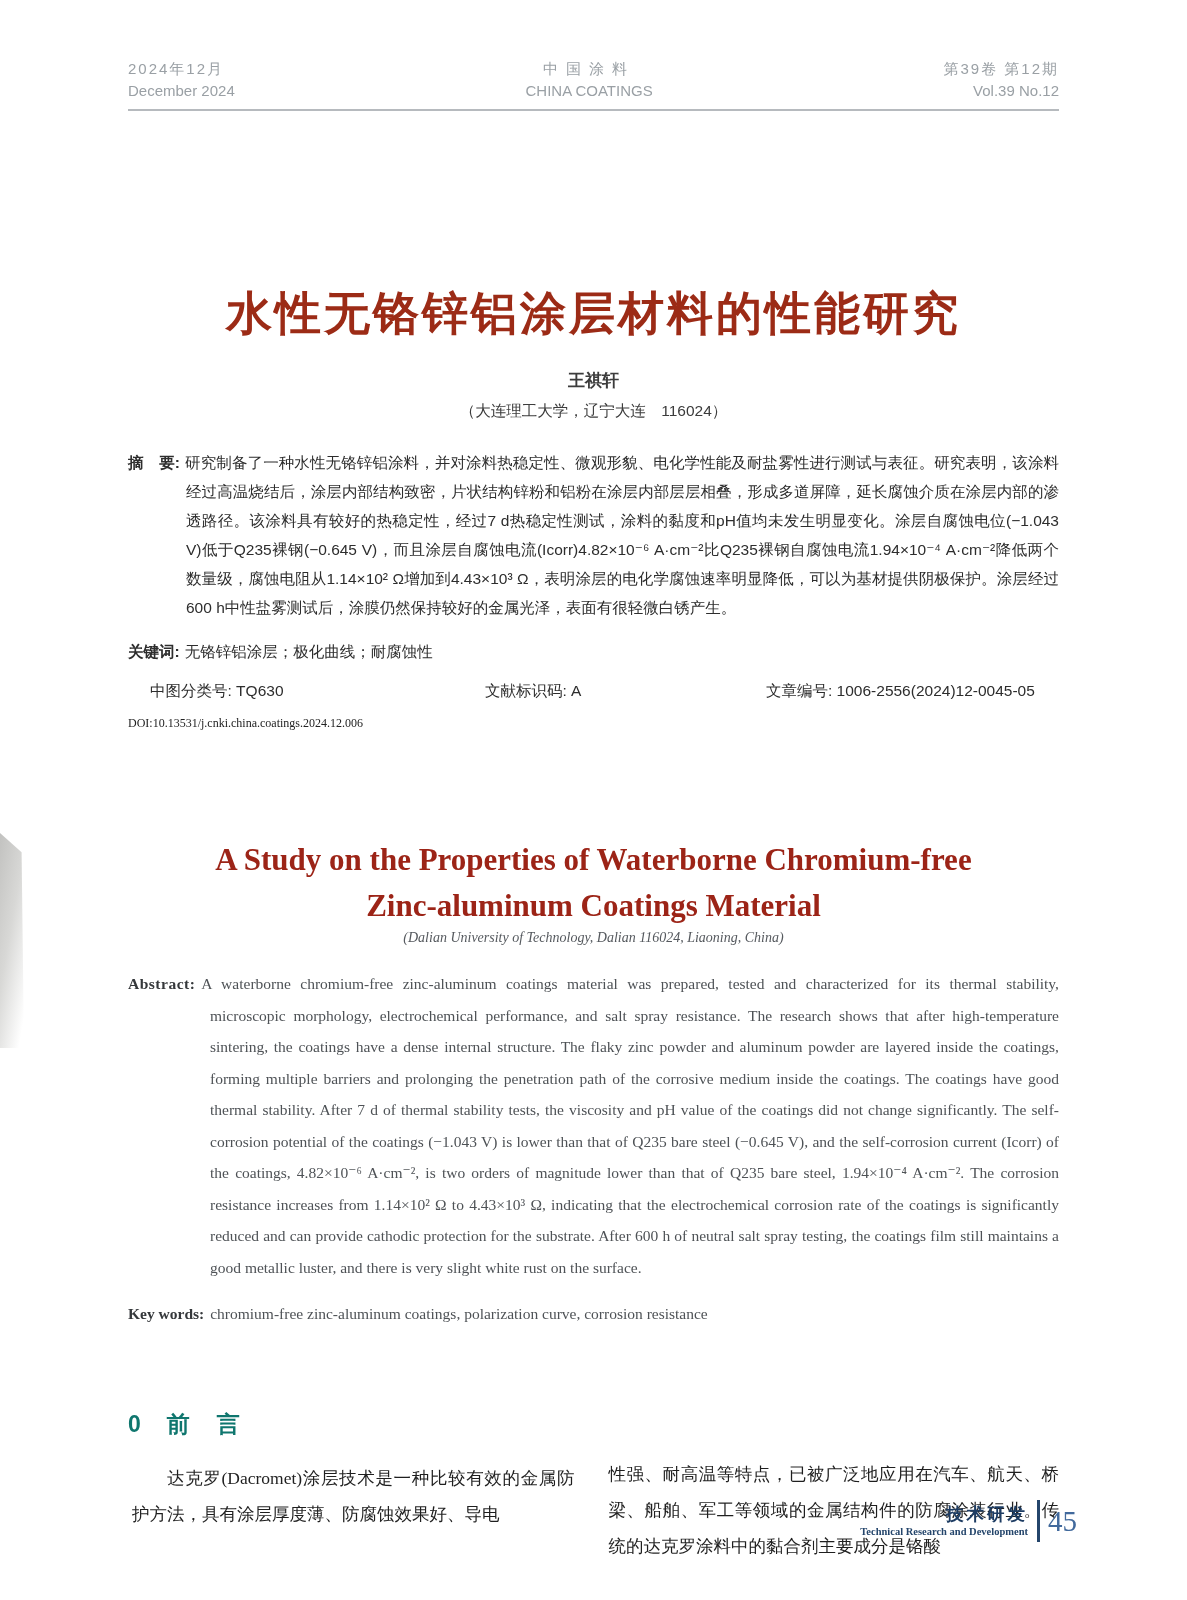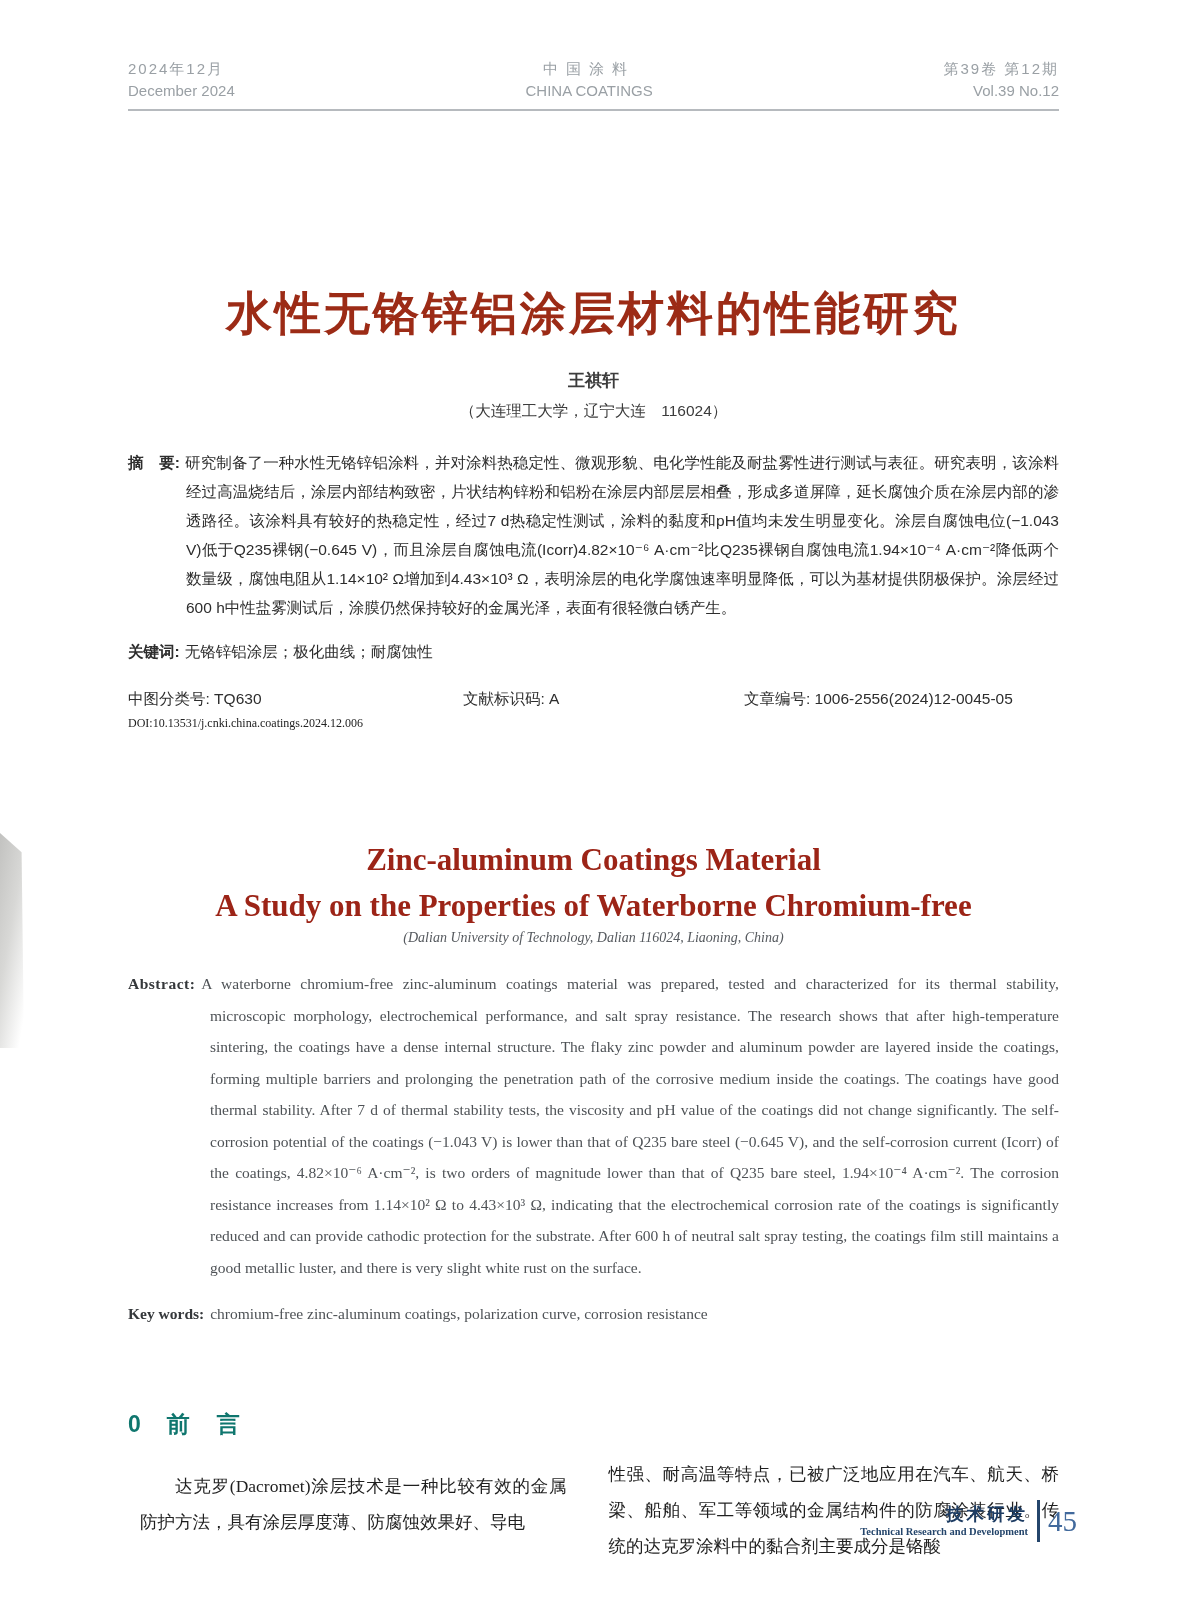--- a/index.html
+++ b/index.html
@@ -30,21 +30,21 @@
 
   
   .cjk-abs{
     margin-top:26px;font-size:15.5px;line-height:29px;color:#2d2d2d;
     text-align:justify;padding-left:58px;text-indent:-58px;
   }
   .cjk-abs .lbl{font-weight:700;margin-right:5px;}
   .kw-row{margin-top:3px;font-size:15.5px;line-height:28px;color:#2d2d2d;}
   .kw-row .lbl{font-weight:700;margin-right:5px;}
   .meta-row{position:relative;height:26px;margin-top:8px;font-size:15.5px;color:#2d2d2d;}
-  .meta-row span{position:absolute;top:8px;white-space:nowrap;}
+  .meta-row span{position:absolute;top:0;white-space:nowrap;margin-left:22px;}
   .meta-clc{left:0;}
   .meta-doc{left:335px;}
   .meta-id{left:616px;}
   .doi-line{
     margin-top:9px;font-size:12px;color:#222;
     font-family:"Liberation Serif","DejaVu Serif",serif;
   }
 
   
   .en-title{
@@ -74,21 +74,21 @@
   
   .intro-heading{margin-top:80px;color:#0f766e;font-weight:700;font-size:23px;}
   .intro-heading .num{margin-right:26px;}
   .intro-heading .ttl{letter-spacing:2px;}
   .intro-cols{
     display:flex;gap:30px;margin-top:16px;
     font-family:"Liberation Serif","DejaVu Serif",serif;
     font-size:17.5px;line-height:36px;color:#1f1f1f;text-align:justify;
   }
   .intro-cols .col{flex:1;}
-  .intro-cols .col.first p{text-indent:2em;margin:12px;}
+  .intro-cols .col.first p{text-indent:2em;margin:4px;}
   .intro-cols .col p{margin:0;}
 
   
   .page-footer{
     position:absolute;top:1500px;right:110px;
     display:flex;align-items:center;
   }
   .pf-left{display:flex;flex-direction:column;align-items:flex-end;margin-right:9px;}
   .pf-cn{color:#1d3c63;font-weight:700;font-size:17.5px;letter-spacing:3px;line-height:22px;}
   .pf-en{
@@ -142,22 +142,22 @@
 
   <div class="meta-row">
     <span class="meta-clc">中图分类号: TQ630</span>
     <span class="meta-doc">文献标识码: A</span>
     <span class="meta-id">文章编号: 1006-2556(2024)12-0045-05</span>
   </div>
 
   <div class="doi-line">DOI:10.13531/j.cnki.china.coatings.2024.12.006</div>
 
   <div class="en-title">
+    <div>A Study on the Properties of Waterborne Chromium-free</div>
     <div>Zinc-aluminum Coatings Material</div>
-    <div>A Study on the Properties of Waterborne Chromium-free</div>
   </div>
   <div class="en-affil">(Dalian University of Technology, Dalian 116024, Liaoning, China)</div>
 
   <p class="en-abs"><span class="lbl">Abstract:</span><span>A waterborne chromium-free zinc-aluminum coatings material was prepared, tested and characterized for its thermal stability, microscopic morphology, electrochemical performance, and salt spray resistance. The research shows that after high-temperature sintering, the coatings have a dense internal structure. The flaky zinc powder and aluminum powder are layered inside the coatings, forming multiple barriers and prolonging the penetration path of the corrosive medium inside the coatings. The coatings have good thermal stability. After 7 d of thermal stability tests, the viscosity and pH value of the coatings did not change significantly. The self-corrosion potential of the coatings (−1.043 V) is lower than that of Q235 bare steel (−0.645 V), and the self-corrosion current (Icorr) of the coatings, 4.82×10⁻⁶ A·cm⁻², is two orders of magnitude lower than that of Q235 bare steel, 1.94×10⁻⁴ A·cm⁻². The corrosion resistance increases from 1.14×10² Ω to 4.43×10³ Ω, indicating that the electrochemical corrosion rate of the coatings is significantly reduced and can provide cathodic protection for the substrate. After 600 h of neutral salt spray testing, the coatings film still maintains a good metallic luster, and there is very slight white rust on the surface.</span></p>
 
   <p class="en-kw"><span class="lbl">Key words:</span><span>chromium-free zinc-aluminum coatings, polarization curve, corrosion resistance</span></p>
 
   <div class="intro-heading">
     <span class="num">0</span><span class="ttl">前　言</span>
   </div>

